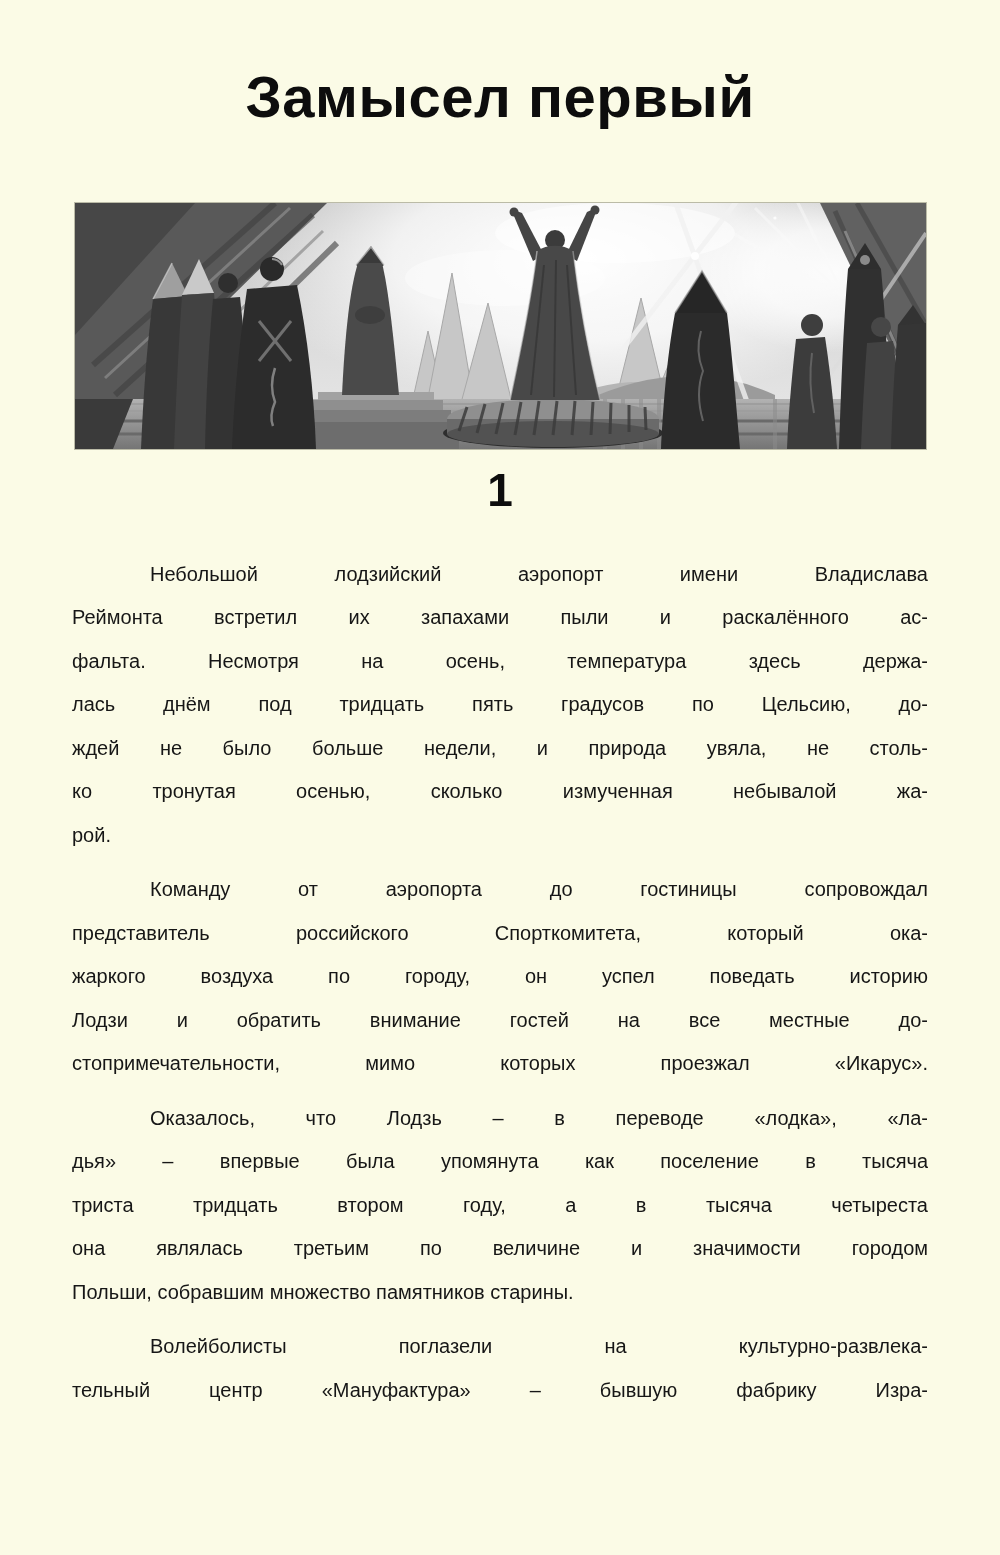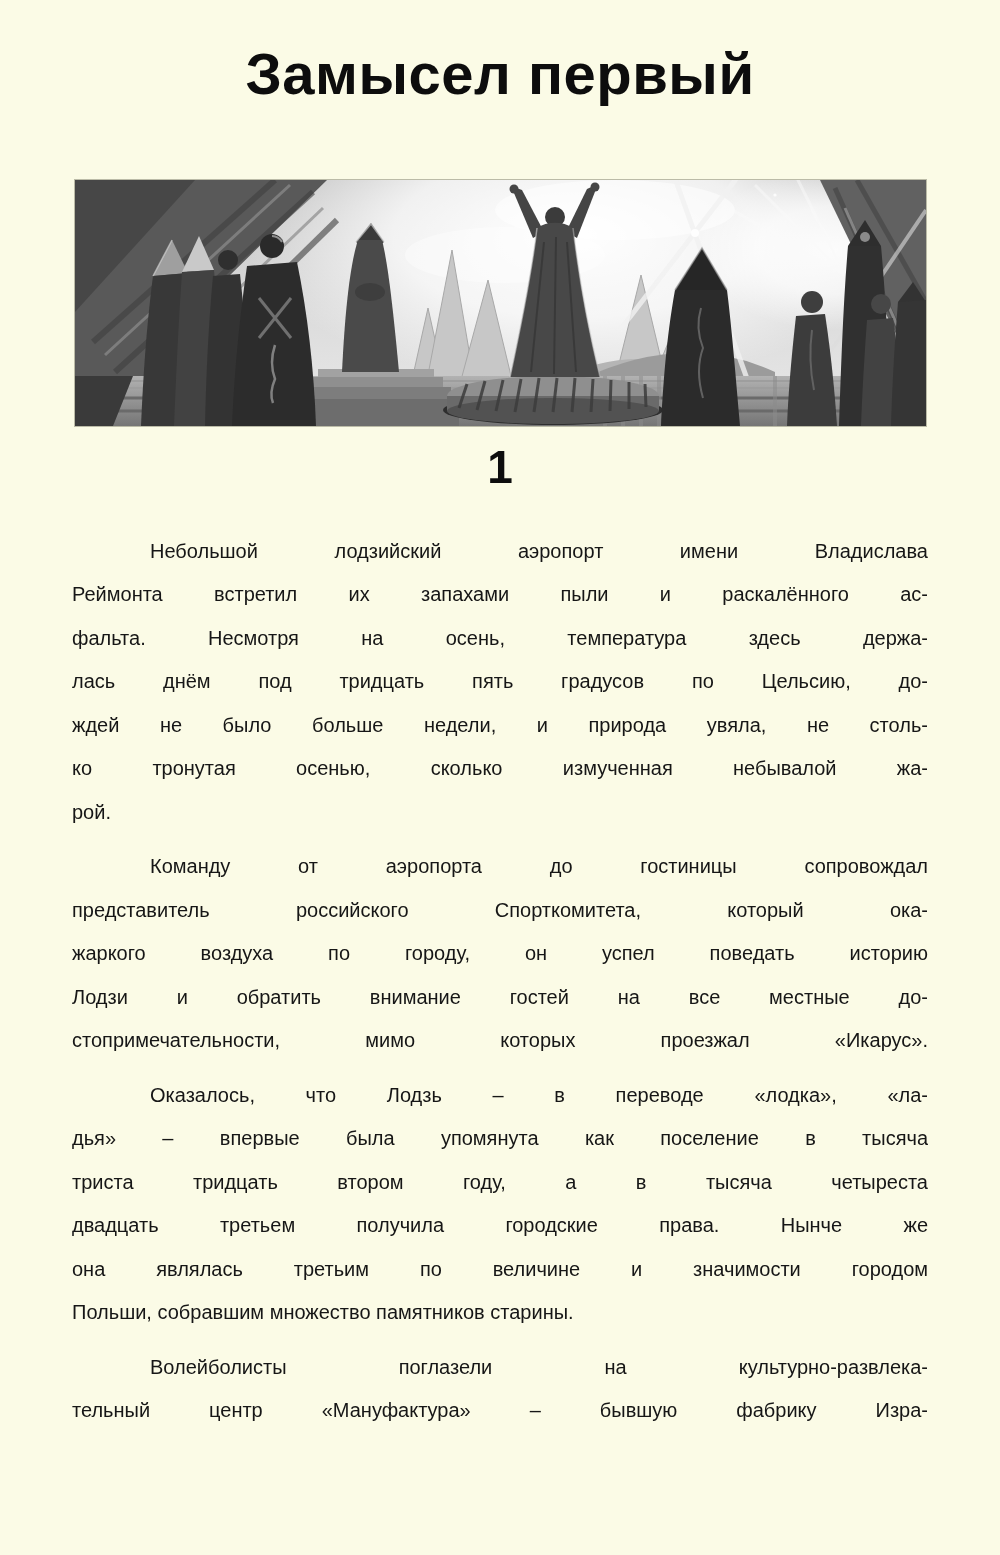--- a/index.html
+++ b/index.html
@@ -11,21 +11,21 @@
   .page {
     position: relative;
     width: 1000px;
     height: 1555px;
     background: #FBFBE6;
     overflow: hidden;
     color: #141414;
   }
   .title {
     margin: 0;
-    padding-top: 40px;
+    padding-top: 63px;
     text-align: center;
     font-family: "Liberation Sans", sans-serif;
     font-weight: 700;
     font-size: 58px;
     line-height: 1.18;
     letter-spacing: 0.5px;
     color: #0d0d0d;
   }
   .illustration-wrap {
     width: 851px;
@@ -275,21 +275,20 @@
         <div class="line indent just">Команду от аэропорта до гостиницы сопровождал</div>
         <div class="line just">представитель российского Спорткомитета, который ока-</div>
         <div class="line just">жаркого воздуха по городу, он успел поведать историю</div>
         <div class="line just">Лодзи и обратить внимание гостей на все местные до-</div>
         <div class="line just">стопримечательности, мимо которых проезжал «Икарус».</div>
       </div>
       <div class="para">
         <div class="line indent just">Оказалось, что Лодзь – в переводе «лодка», «ла-</div>
         <div class="line just">дья» – впервые была упомянута как поселение в тысяча</div>
         <div class="line just">триста тридцать втором году, а в тысяча четыреста</div>
-        <div class="line just">двадцать третьем получила городские права. Нынче же</div>
         <div class="line just">она являлась третьим по величине и значимости городом</div>
         <div class="line">Польши, собравшим множество памятников старины.</div>
       </div>
       <div class="para">
         <div class="line indent just">Волейболисты поглазели на культурно-развлека-</div>
         <div class="line just">тельный центр «Мануфактура» – бывшую фабрику Изра-</div>
       </div>
     </div>
 
 </div>

